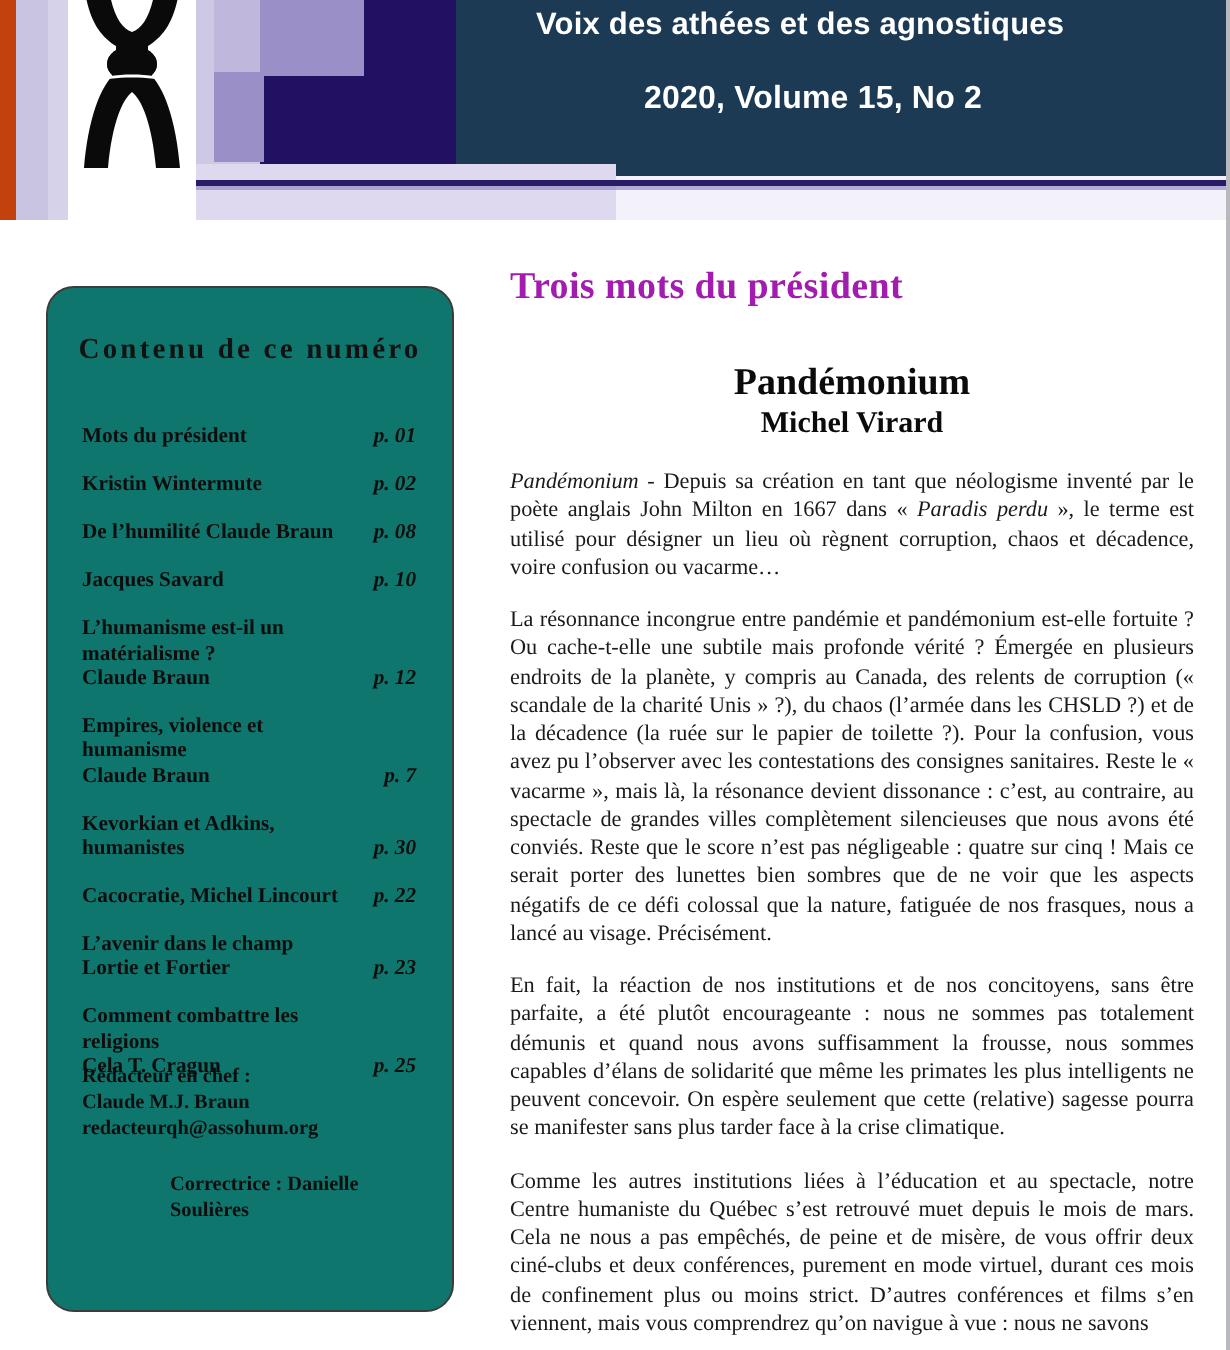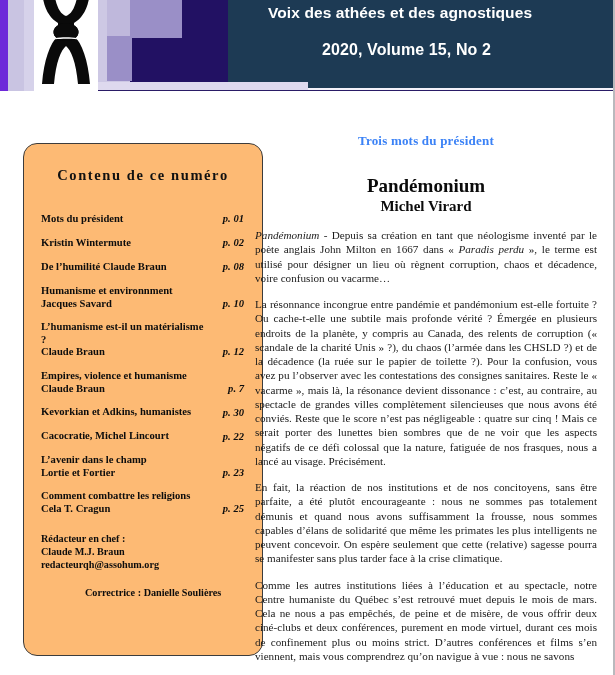--- a/index.html
+++ b/index.html
@@ -33,23 +33,23 @@
     background: #b9b9bd;
     z-index: 40;
   }
 
   
   .masthead {
     position: absolute;
     left: 0;
     top: 0;
     width: 613px;
-    height: 91px;
+    height: 110px;
     overflow: hidden;
-    background: #6d28d9;
+    background: #c2410c;
   }
   
   .mh-indigo {
     position: absolute;
     left: 130px;
     top: 0;
     width: 140px;
     height: 93px;
     background: #221163;
   }
@@ -188,25 +188,25 @@
     width: 60px;
     height: 122px;
   }
   .logo-svg { display: block; }
 
   
   .toc {
     position: absolute;
     left: 23px;
     top: 143px;
-    width: 240px;
+    width: 204px;
     height: 513px;
     border: 1.3px solid #3c3c3c;
     border-radius: 14px;
-    background: #fdba74;
+    background: #0f766e;
     box-sizing: border-box;
     padding: 0;
   }
   .toc-title {
     position: absolute;
     left: 0;
     right: 0;
     top: 23px;
     text-align: center;
     font-size: 14.5px;
@@ -258,24 +258,24 @@
   .toc-credits .blk:last-child { margin-bottom: 0; margin-left: 44px; }
 
   
   .main {
     position: absolute;
     left: 255px;
     top: 133px;
     width: 342px;
   }
   .art-section {
-    text-align: center;
-    font-size: 13px;
-    font-weight: bold;
-    color: #3b82f6;
+    text-align: left;
+    font-size: 19px;
+    font-weight: bold;
+    color: #a21caf;
     letter-spacing: .2px;
     margin: 0 0 26px 0;
   }
   .art-title {
     text-align: center;
     font-size: 19px;
     font-weight: bold;
     color: #0b0b0b;
     margin: 0 0 1px 0;
   }
@@ -352,21 +352,20 @@
         </div>
         <div class="toc-entry">
           <span class="tline">Kristin Wintermute</span>
           <span class="tpage">p. 02</span>
         </div>
         <div class="toc-entry one-line">
           <span class="tline">De l’humilité  Claude Braun</span>
           <span class="tpage">p. 08</span>
         </div>
         <div class="toc-entry">
-          <span class="tline">Humanisme et environnment</span>
           <span class="tline">Jacques Savard</span>
           <span class="tpage">p. 10</span>
         </div>
         <div class="toc-entry">
           <span class="tline">L’humanisme est-il un matérialisme ?</span>
           <span class="tline">Claude Braun</span>
           <span class="tpage">p. 12</span>
         </div>
         <div class="toc-entry">
           <span class="tline">Empires, violence et humanisme</span>

